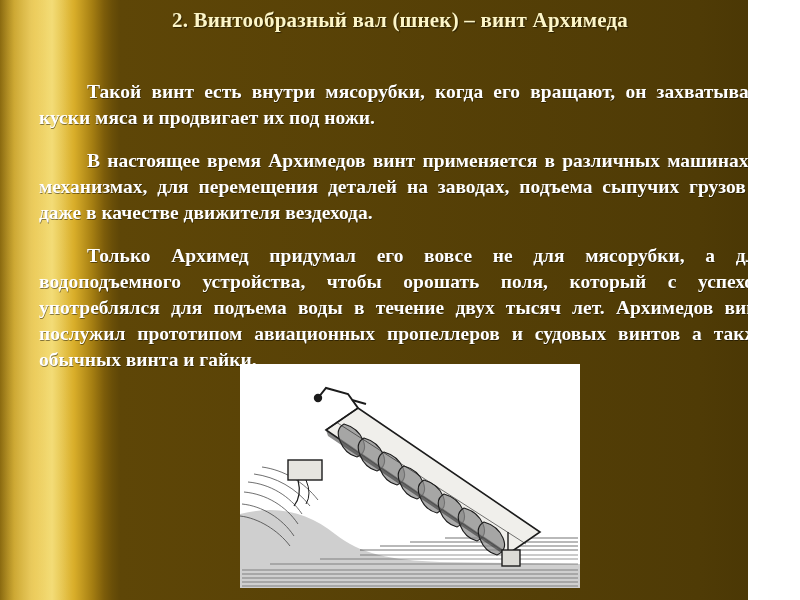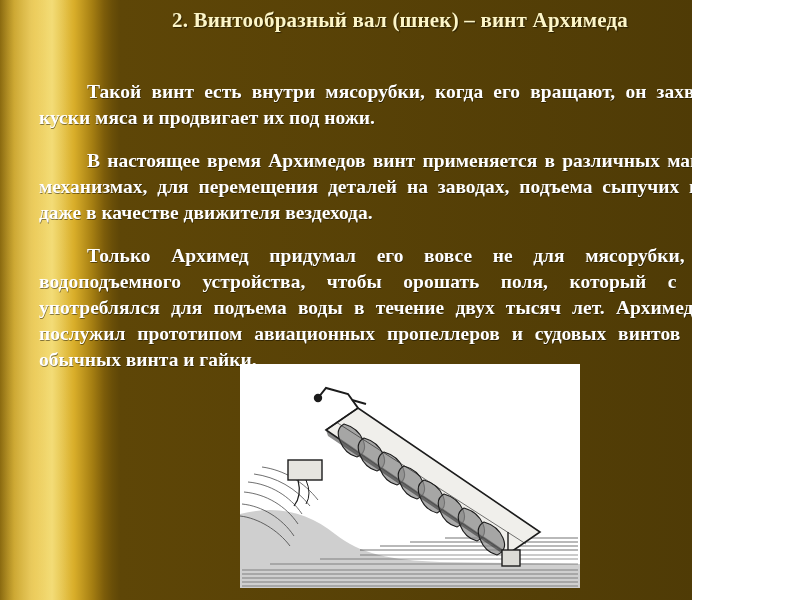--- a/index.html
+++ b/index.html
@@ -7,21 +7,21 @@
     padding: 0;
   }
   body {
     width: 800px;
     height: 600px;
     overflow: hidden;
     font-family: "Liberation Serif", serif;
   }
   .slide {
     position: relative;
-    width: 692px;
+    width: 748px;
     height: 600px;
     box-sizing: border-box;
     background:
       linear-gradient(to right,
         #8a6a10 0px,
         #c8a021 14px,
         #e8c23c 34px,
         #f2d96a 52px,
         #d9ae2a 74px,
         #a67f12 92px,

